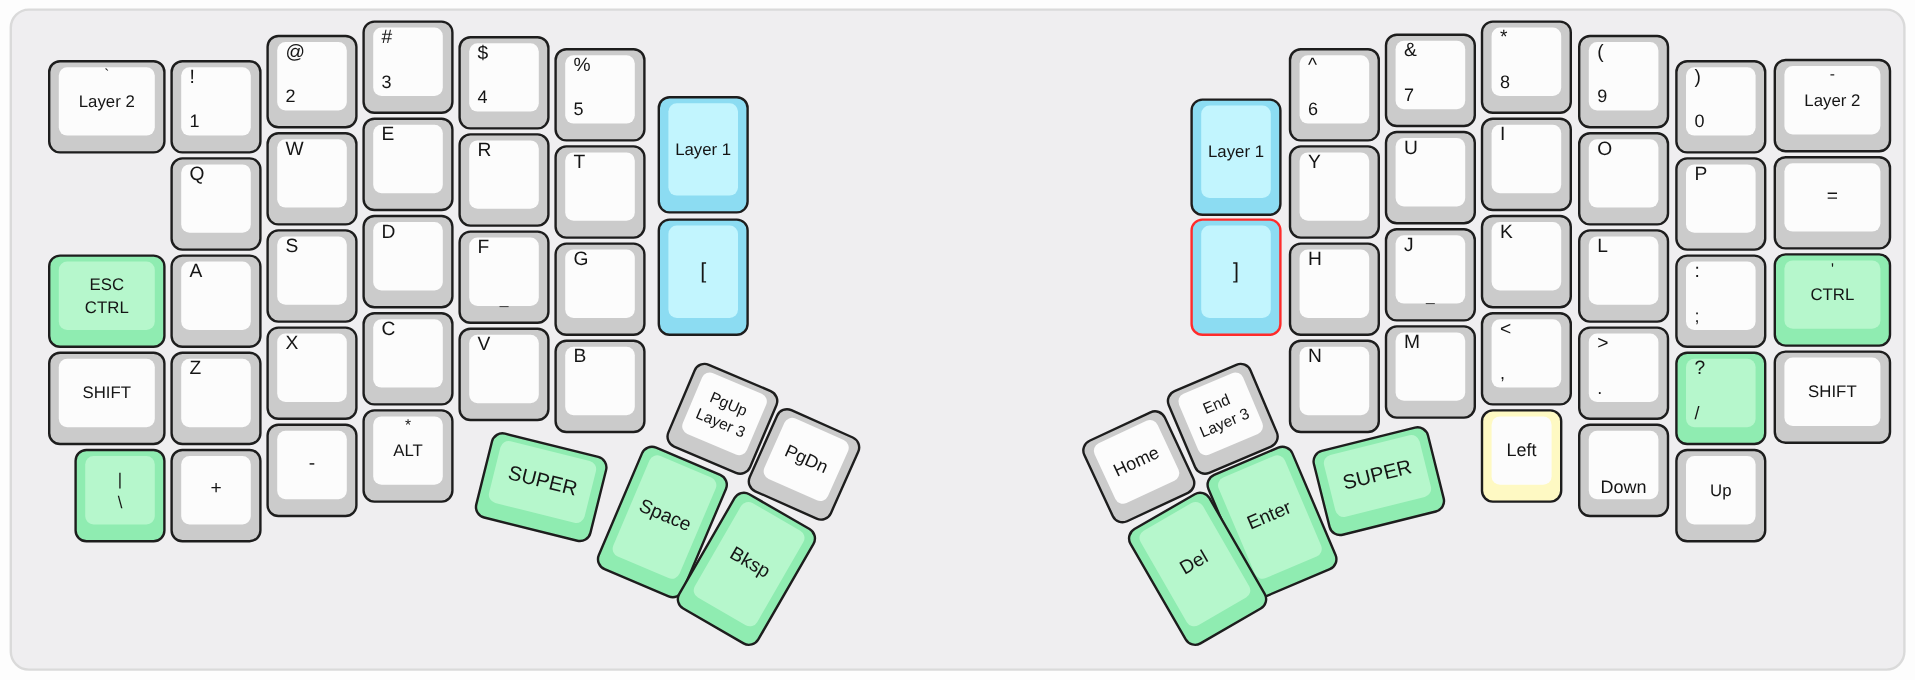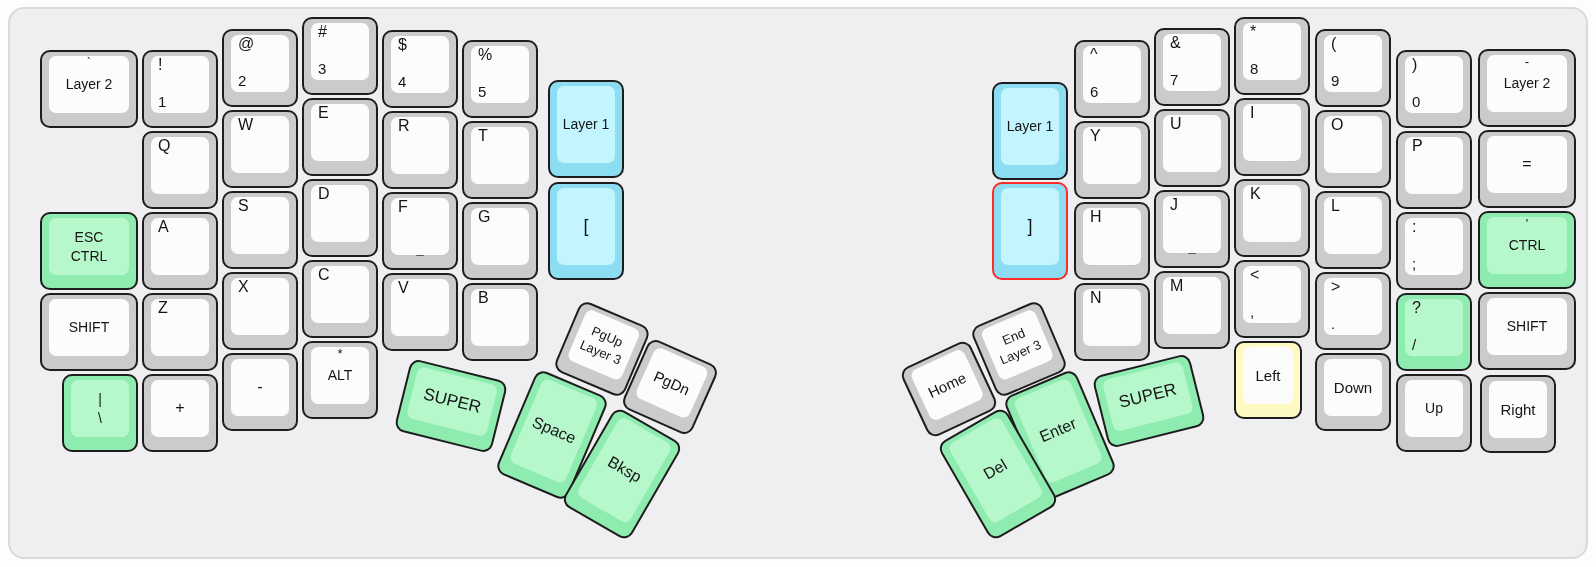--- a/index.html
+++ b/index.html
@@ -312,21 +312,21 @@
       </div>
     </div>
     <div class="key" style="left: 1305px; top: 263px; width: 76px; height: 78px; background: rgb(203, 203, 203); border-color: rgb(29, 29, 29);">
       <div class="cap" style="background: rgb(252, 252, 252);">
         <span class="leg tl">&gt;</span>
         <span class="leg ll">.</span>
       </div>
     </div>
     <div class="key" style="left: 1305px; top: 344px; width: 76px; height: 78px; background: rgb(203, 203, 203); border-color: rgb(29, 29, 29);">
       <div class="cap" style="background: rgb(252, 252, 252);">
-        <div class="cwrap" style="font-size: 15px;">
+        <div class="cwrap" style="font-size: 15px; justify-content: flex-end;">
           <span>Down</span>
         </div>
       </div>
     </div>
     <div class="key" style="left: 1386px; top: 41px; width: 76px; height: 78px; background: rgb(203, 203, 203); border-color: rgb(29, 29, 29);">
       <div class="cap" style="background: rgb(252, 252, 252);">
         <span class="leg tl">)</span>
         <span class="leg ll">0</span>
       </div>
     </div>
@@ -374,27 +374,20 @@
         <span class="leg tc">'</span>
         <div class="cwrap" style="font-size: 14px;">
           <span>CTRL</span>
         </div>
       </div>
     </div>
     <div class="key" style="left: 1468px; top: 283px; width: 98px; height: 78px; background: rgb(203, 203, 203); border-color: rgb(29, 29, 29);">
       <div class="cap" style="background: rgb(252, 252, 252);">
         <div class="cwrap" style="font-size: 14px;">
           <span>SHIFT</span>
-        </div>
-      </div>
-    </div>
-    <div class="key" style="left: 1470px; top: 366px; width: 76px; height: 78px; background: rgb(203, 203, 203); border-color: rgb(29, 29, 29);">
-      <div class="cap" style="background: rgb(252, 252, 252);">
-        <div class="cwrap" style="font-size: 15px;">
-          <span>Right</span>
         </div>
       </div>
     </div>
     <div class="key" style="left: 554px; top: 302px; width: 76px; height: 76px; background: rgb(203, 203, 203); border-color: rgb(29, 29, 29); transform: rotate(23deg); transform-origin: 50% 50%;">
       <div class="cap" style="background: rgb(252, 252, 252);">
         <div class="cwrap" style="font-size: 13px;">
           <span>PgUp</span>
           <span>Layer 3</span>
         </div>
       </div>

